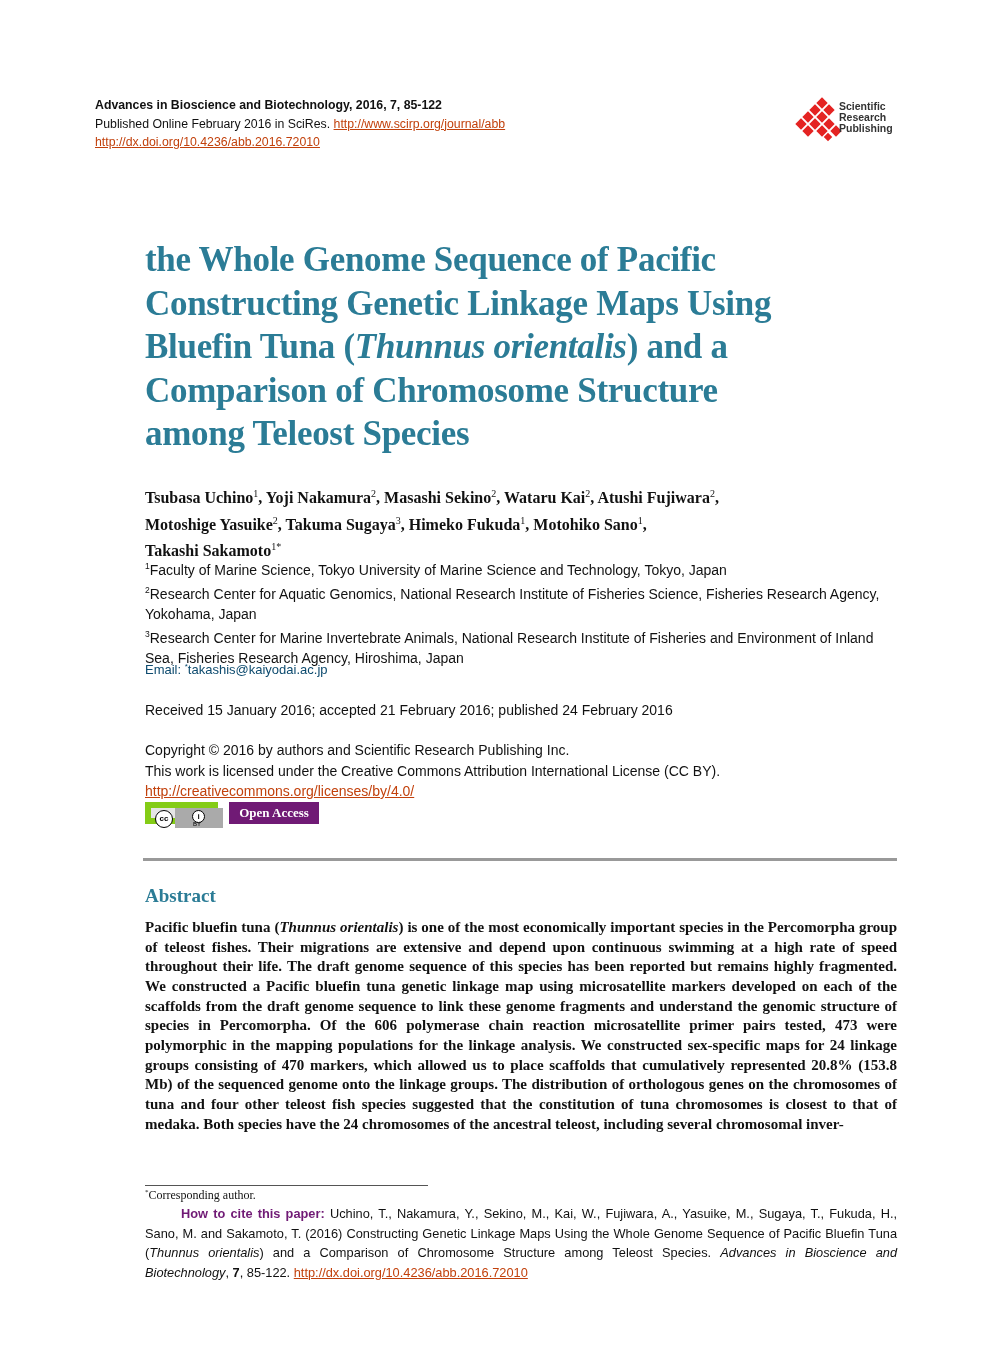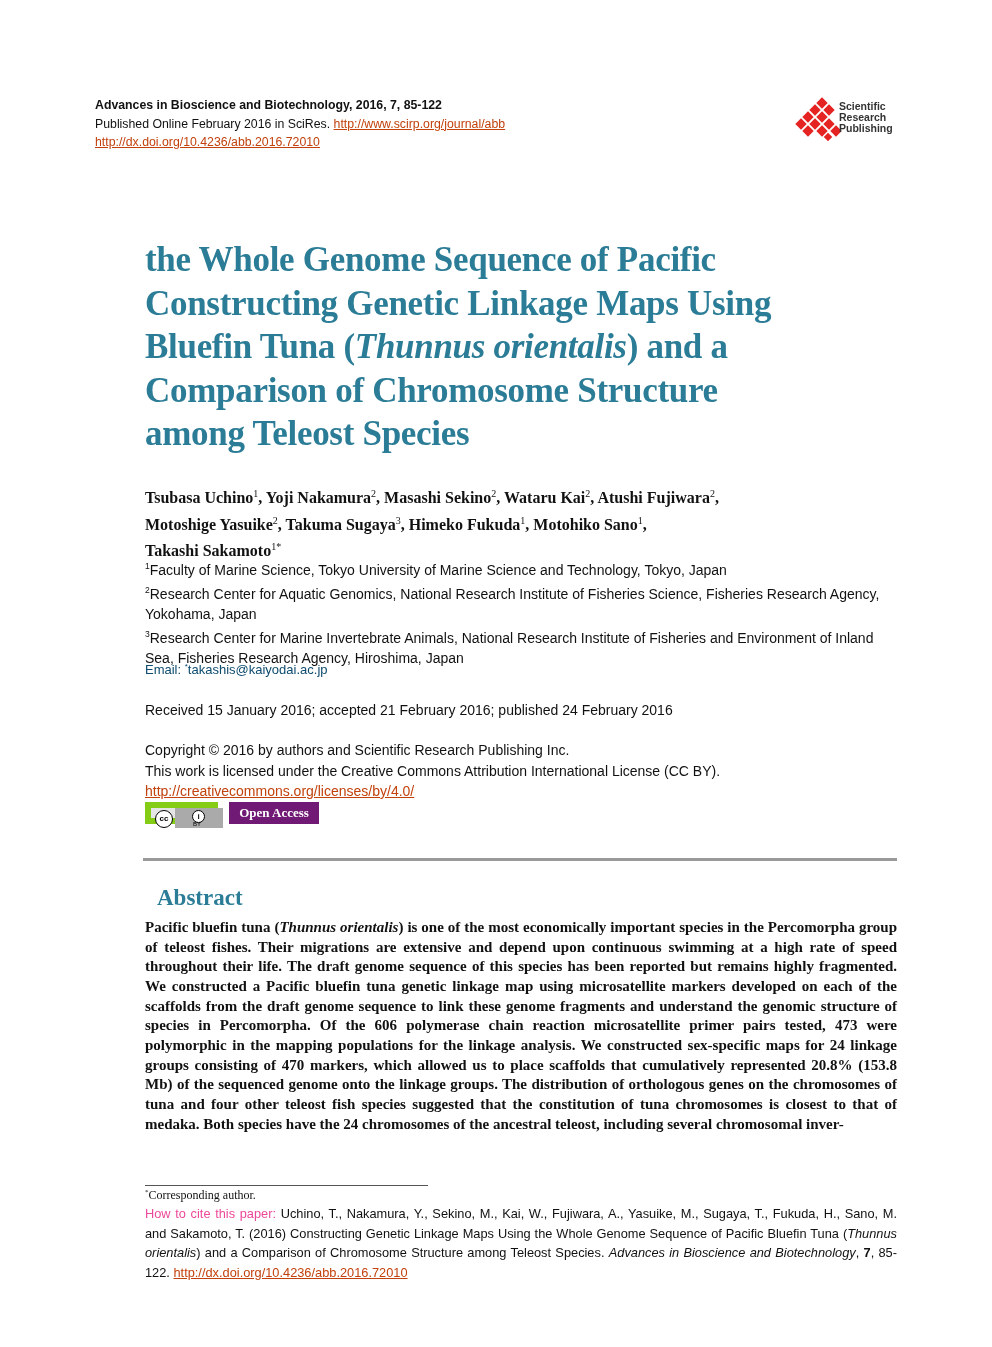--- a/index.html
+++ b/index.html
@@ -38,32 +38,32 @@
                   font-family: "Liberation Sans", sans-serif; font-weight: bold; font-size: 8px; line-height: 16px; text-align: center; color:#000; }
   #cc-badge .by { position:absolute; left: 24px; top: 0; width: 48px; height: 20px; background: #aaa; }
   #cc-badge .by .circ { position:absolute; left: 17px; top: 2px; width: 11px; height: 11px; border-radius: 50%; background:#fff; border:1px solid #000;
                   font-size: 8px; line-height: 11px; text-align:center; font-family: "Liberation Sans", sans-serif; font-weight: bold; }
   #cc-badge .by .bylbl { position:absolute; left: 18px; top: 13px; font-size: 6px; color:#000; font-family:"Liberation Sans", sans-serif; }
   #open-access { left: 229px; top: 802px; width: 90px; height: 22px; background: #701a75; color: #fff; font-family: "Liberation Serif", serif;
                  font-weight: bold; font-size: 13px; line-height: 22px; text-align: center; }
 
   #divider { left: 143px; top: 858px; width: 754px; height: 3px; background: #999; }
 
-  #abstract-heading { left: 157px; top: 885px; font-family: "Liberation Serif", serif; font-weight: bold; font-size: 23px; color: #2b7c96; }
+  #abstract-heading { left: 145px; top: 885px; font-family: "Liberation Serif", serif; font-weight: bold; font-size: 19px; color: #2b7c96; }
 
   #abstract { left: 145px; top: 918px; width: 752px; font-family: "Liberation Serif", serif; font-weight: bold; font-size: 15px; line-height: 19.65px;
               text-align: justify; color: #111; }
   #abstract i { font-style: italic; }
 
   #fn-rule { left: 145px; top: 1185px; width: 283px; height: 1px; background: #555; }
   #fn-corresponding { left: 145px; top: 1188px; font-family: "Liberation Serif", serif; font-size: 12px; color: #111; }
   #fn-corresponding sup { font-size: 7px; }
 
   #citation { left: 145px; top: 1204px; width: 752px; font-size: 12.8px; line-height: 19.5px; text-align: justify; color: #111; }
-  #citation .cite-label { color: #ec4899; font-weight: normal; }
+  #citation .cite-label { color: #701a75; font-weight: bold; margin-left: 36px; }
   #citation i { font-style: italic; }
 </style>
 </head>
 <body>
 
 <div id="journal-header" class="abs sans">
   <div class="jtitle">Advances in Bioscience and Biotechnology, 2016, 7, 85-122</div>
   <div>
     <span>Published Online February 2016 in SciRes. </span><a class="link">http://www.scirp.org/journal/abb</a>
   </div>

